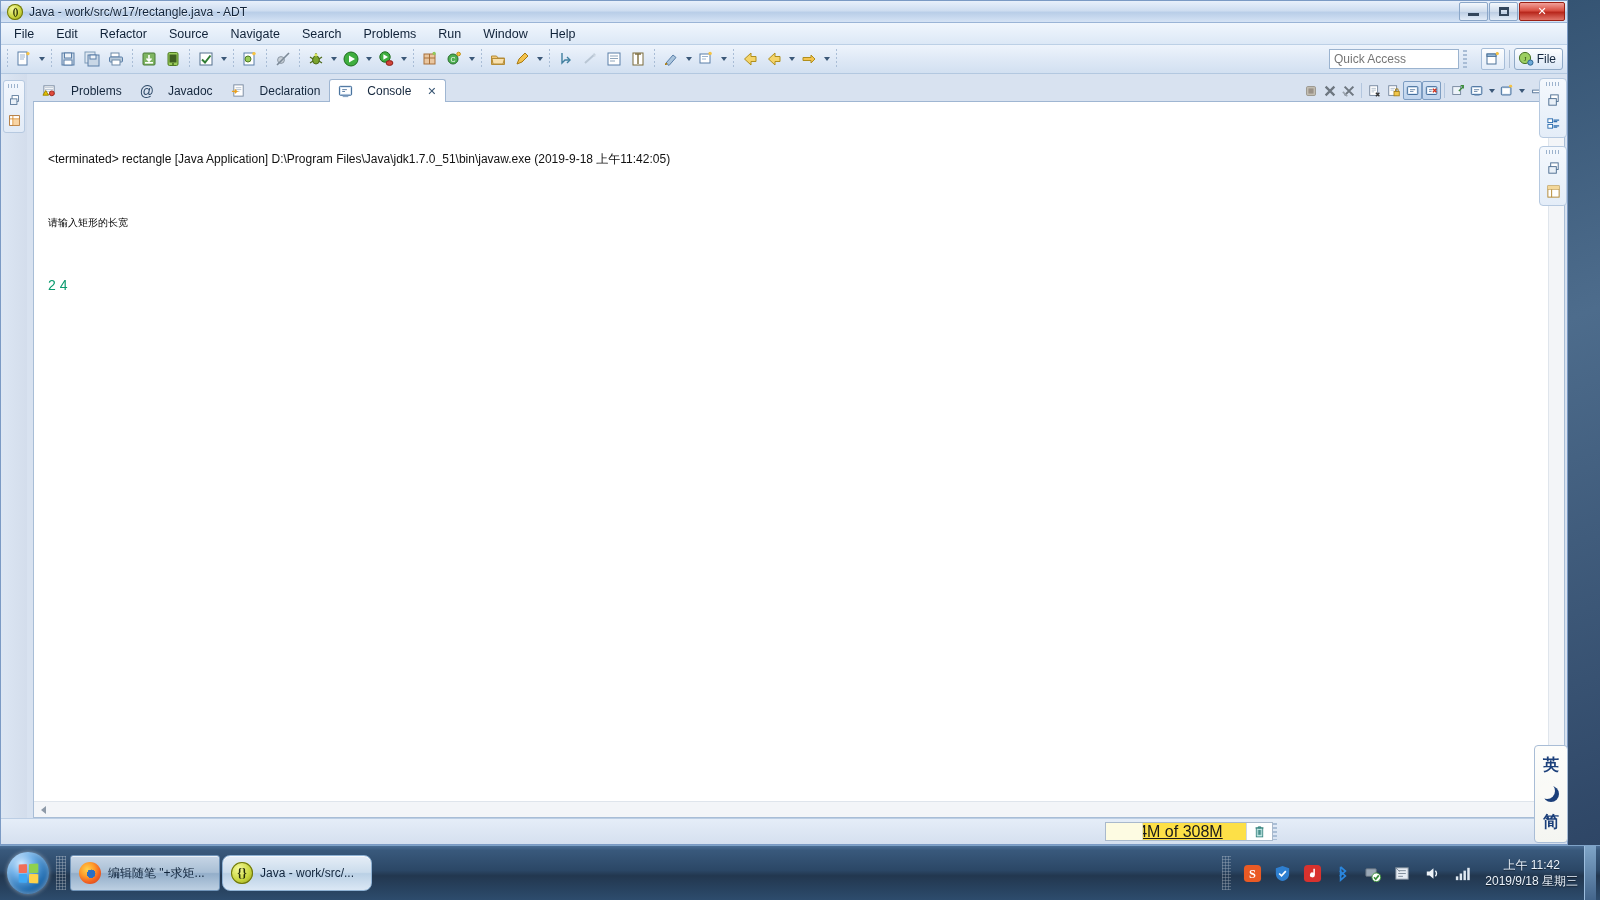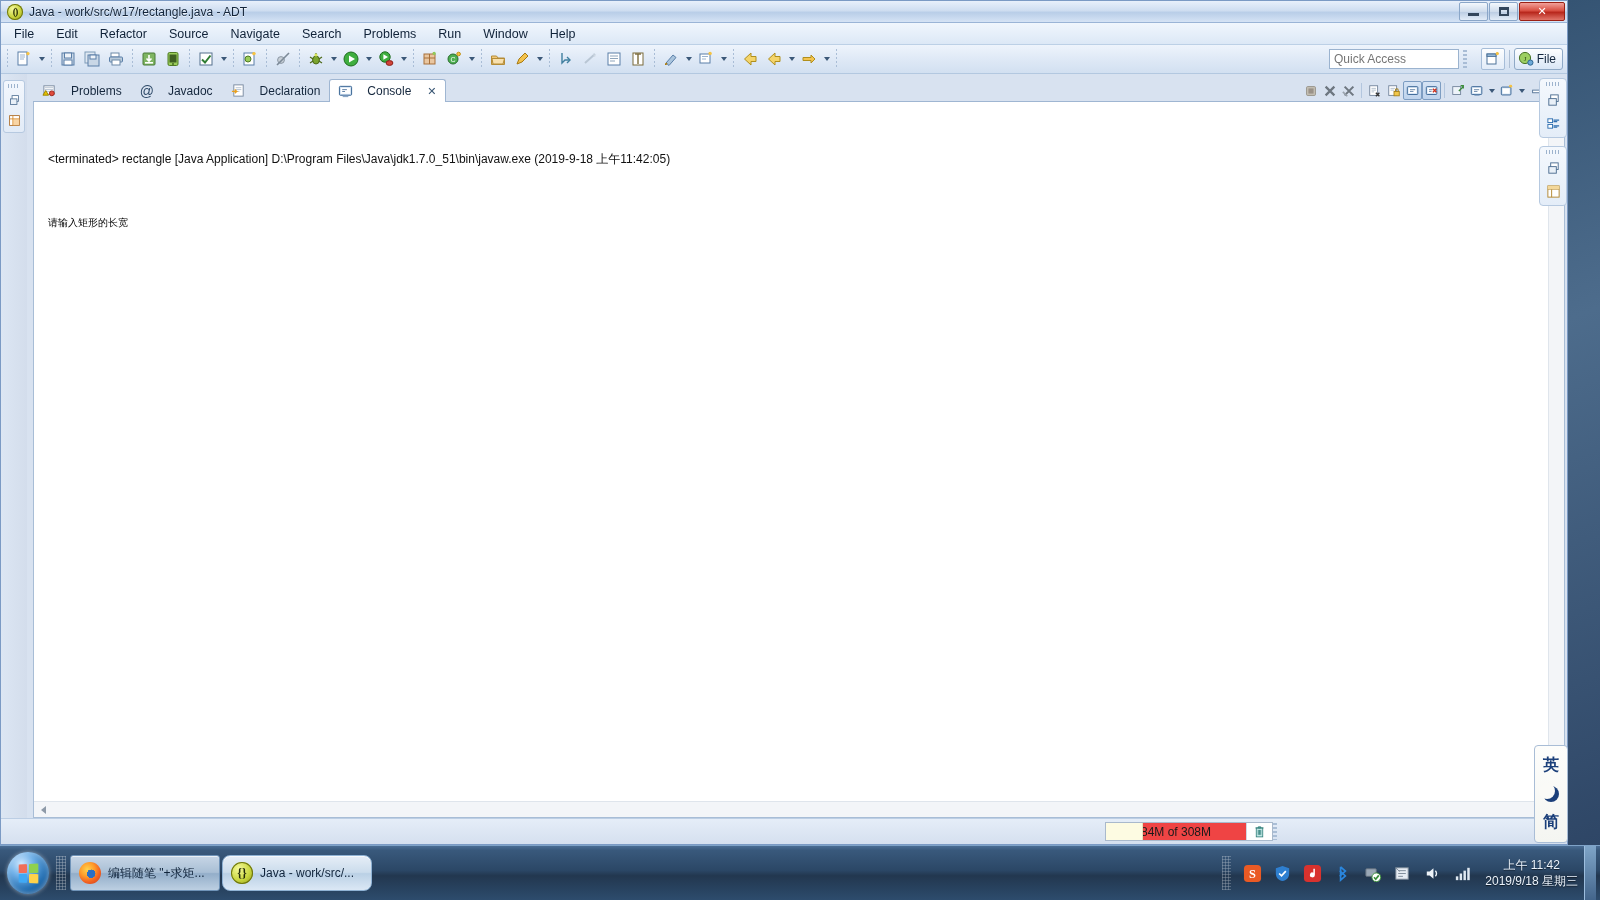--- a/index.html
+++ b/index.html
@@ -199,22 +199,22 @@
   
   #statusbar {
     height: 26px; display:flex; align-items:center; justify-content:flex-end;
     background: linear-gradient(to bottom,#e5edf8,#d5e0ef);
     border-top:1px solid #bccee4; padding-right: 290px; gap: 0;
   }
   #heap {
     display:flex; align-items:center; height:19px; border:1px solid #a9b9cc; background:#fff;
   }
   #heap-bar {
-    width: 140px; height:17px; background:#ef4444; position:relative;
-    display:flex; align-items:center; justify-content:center; font-size:12px; color:#1a1a1a;
+    width: 140px; height:17px; background:#fde047; position:relative;
+    display:flex; align-items:center; justify-content:center; font-size:16px; color:#1a1a1a;text-decoration:underline;
   }
   #heap-bar::before {
     content:""; position:absolute; left:0; top:0; bottom:0; width:36px; background:#fdfbe2;
     border-right:1px solid #e6e2bd;
   }
   #heap-trash {
     width:26px;height:17px;display:flex;align-items:center;justify-content:center;background:#fff;
     border-left:1px solid #cfd8e3;
   }
   #heap-grip { width:4px;height:17px;background:repeating-linear-gradient(to bottom,#aabed6 0 2px,transparent 2px 4px);}
@@ -729,20 +729,21 @@
                   </svg>
               </span>
             </div>
           </div>
 
           <div id="console-body">
             <div id="console-inner">
               <div id="console-text">
                 <div class="hdr">&lt;terminated&gt; rectangle [Java Application] D:\Program Files\Java\jdk1.7.0_51\bin\javaw.exe (2019-9-18 上午11:42:05)</div>
                 <div class="out">请输入矩形的长宽</div>
+                <div class="inp">2 4</div>
               </div>
               <div class="vscroll">
                 <span class="sb-arrow up"></span>
                 <span class="sb-arrow down"></span>
               </div>
             </div>
             <div class="hscroll">
               <span class="sb-arrow left"></span>
               <span class="sb-arrow right"></span>
             </div>

